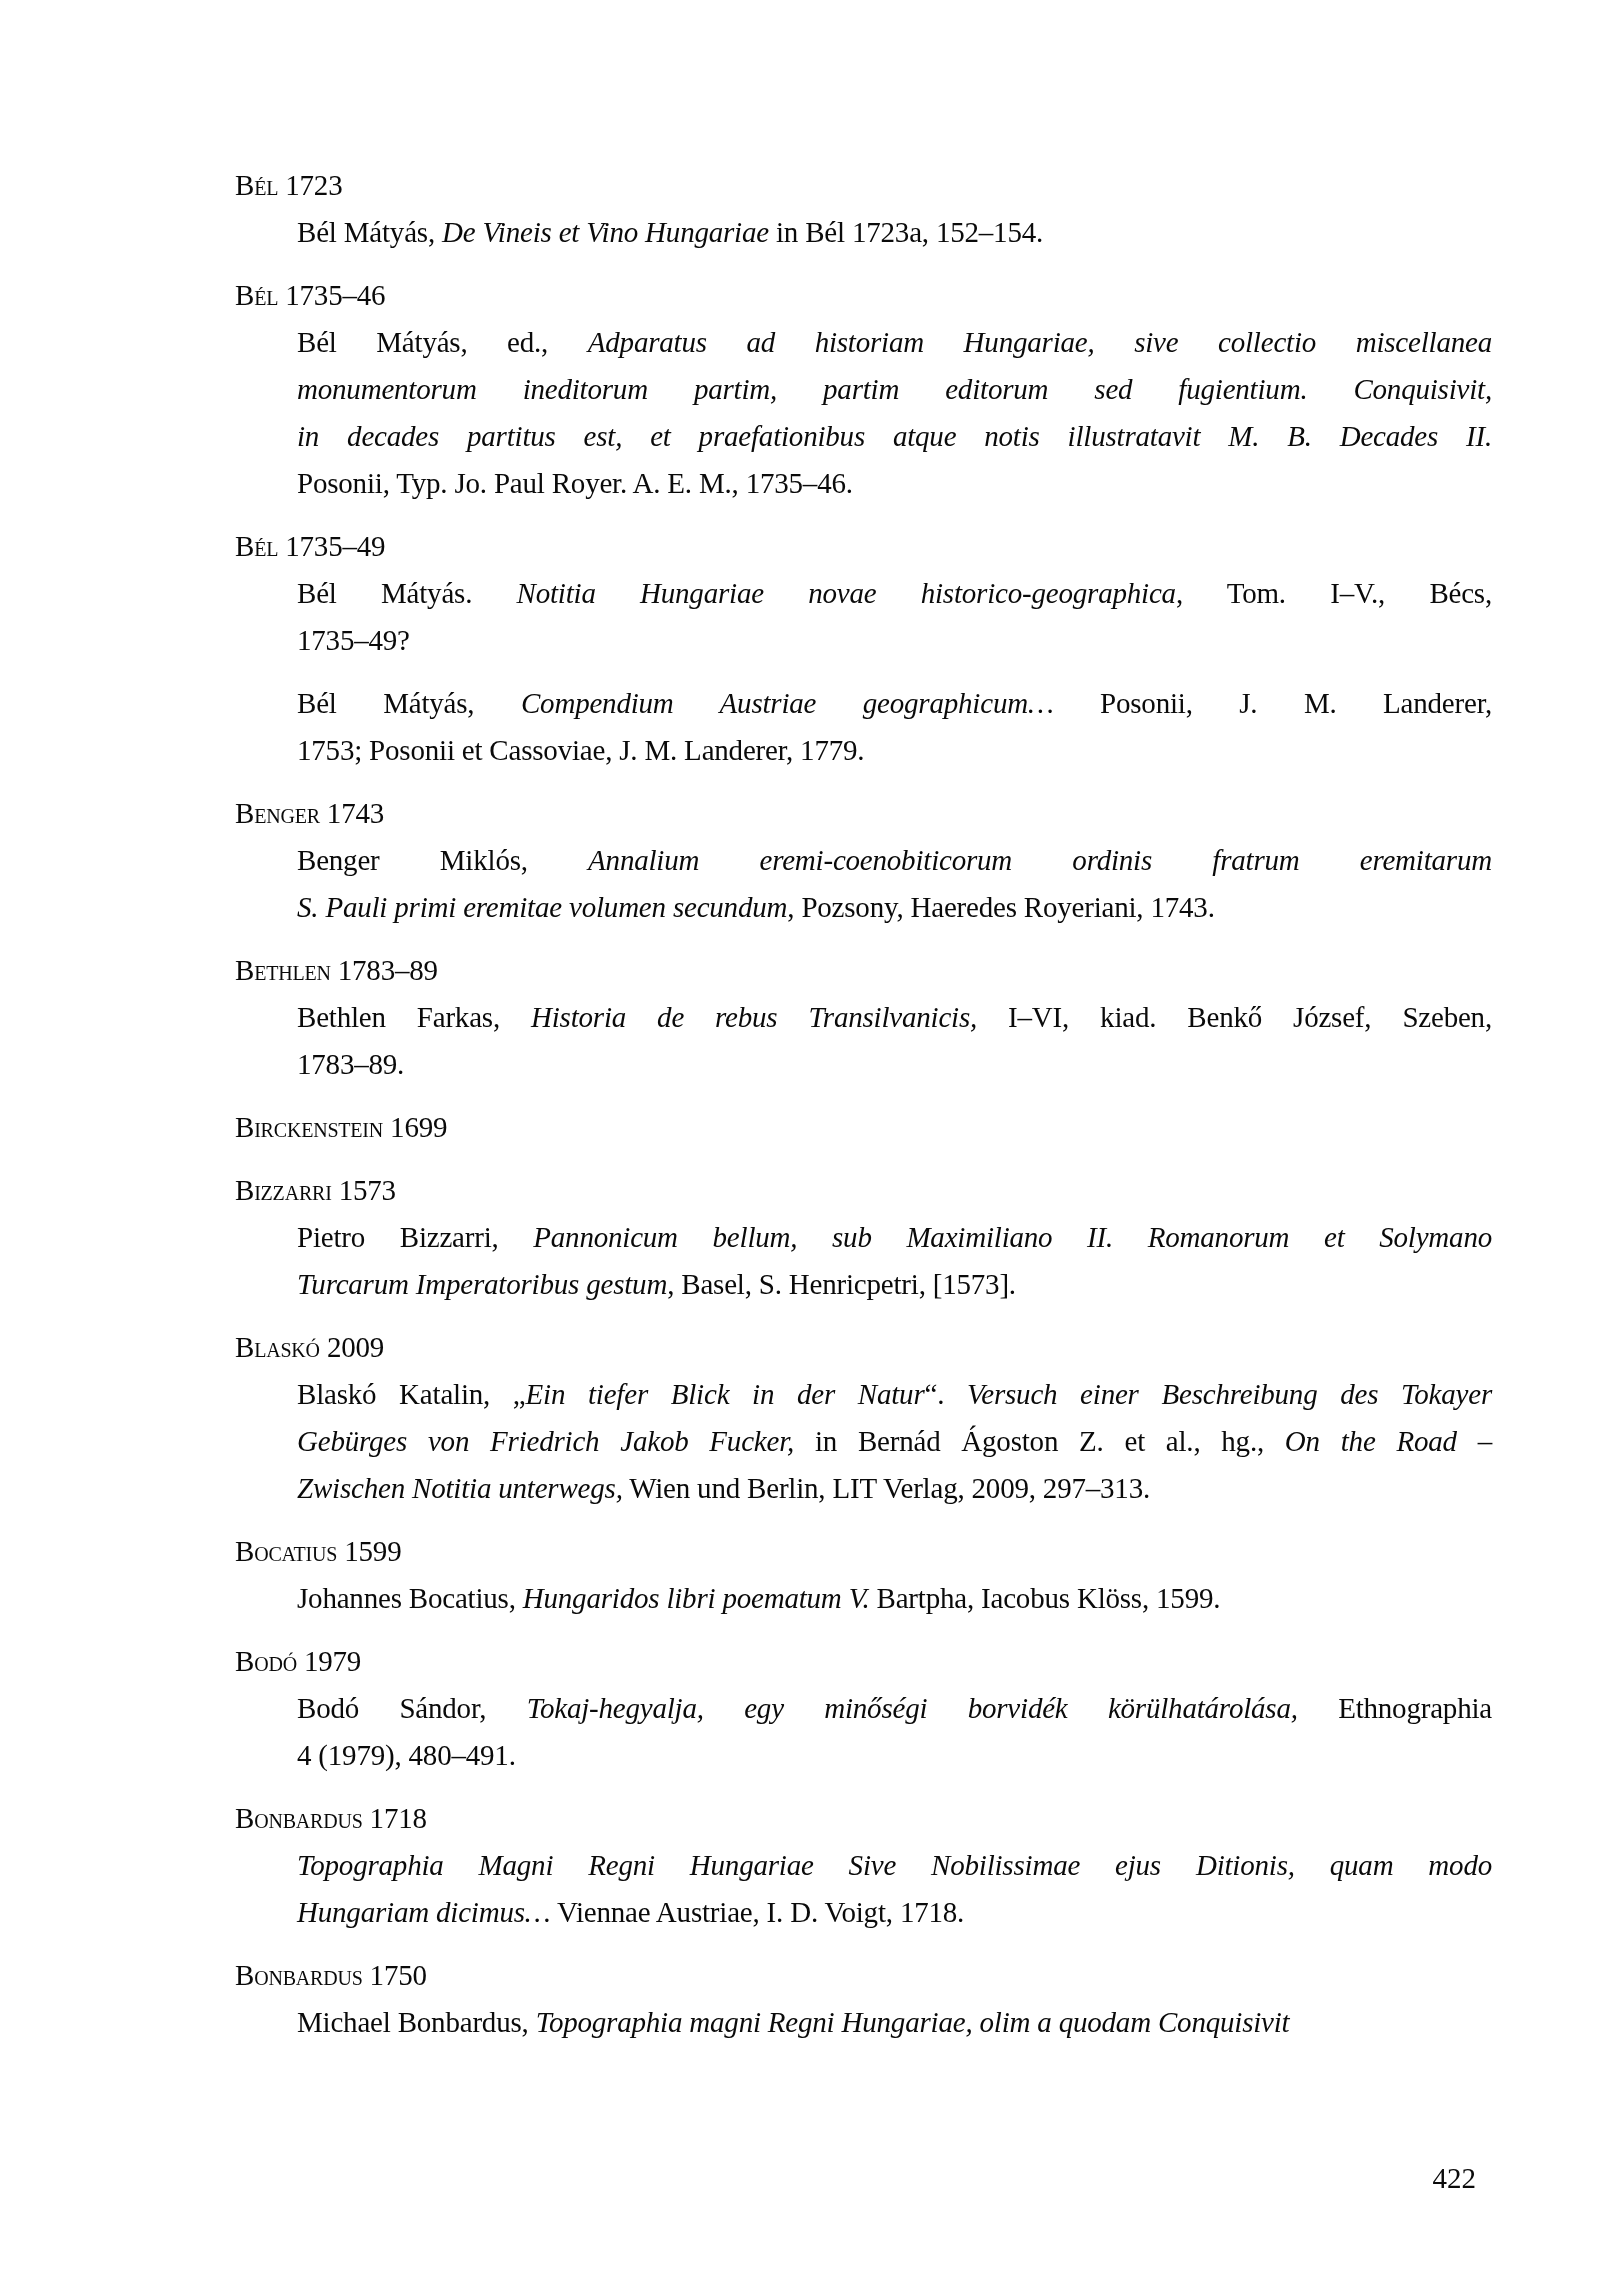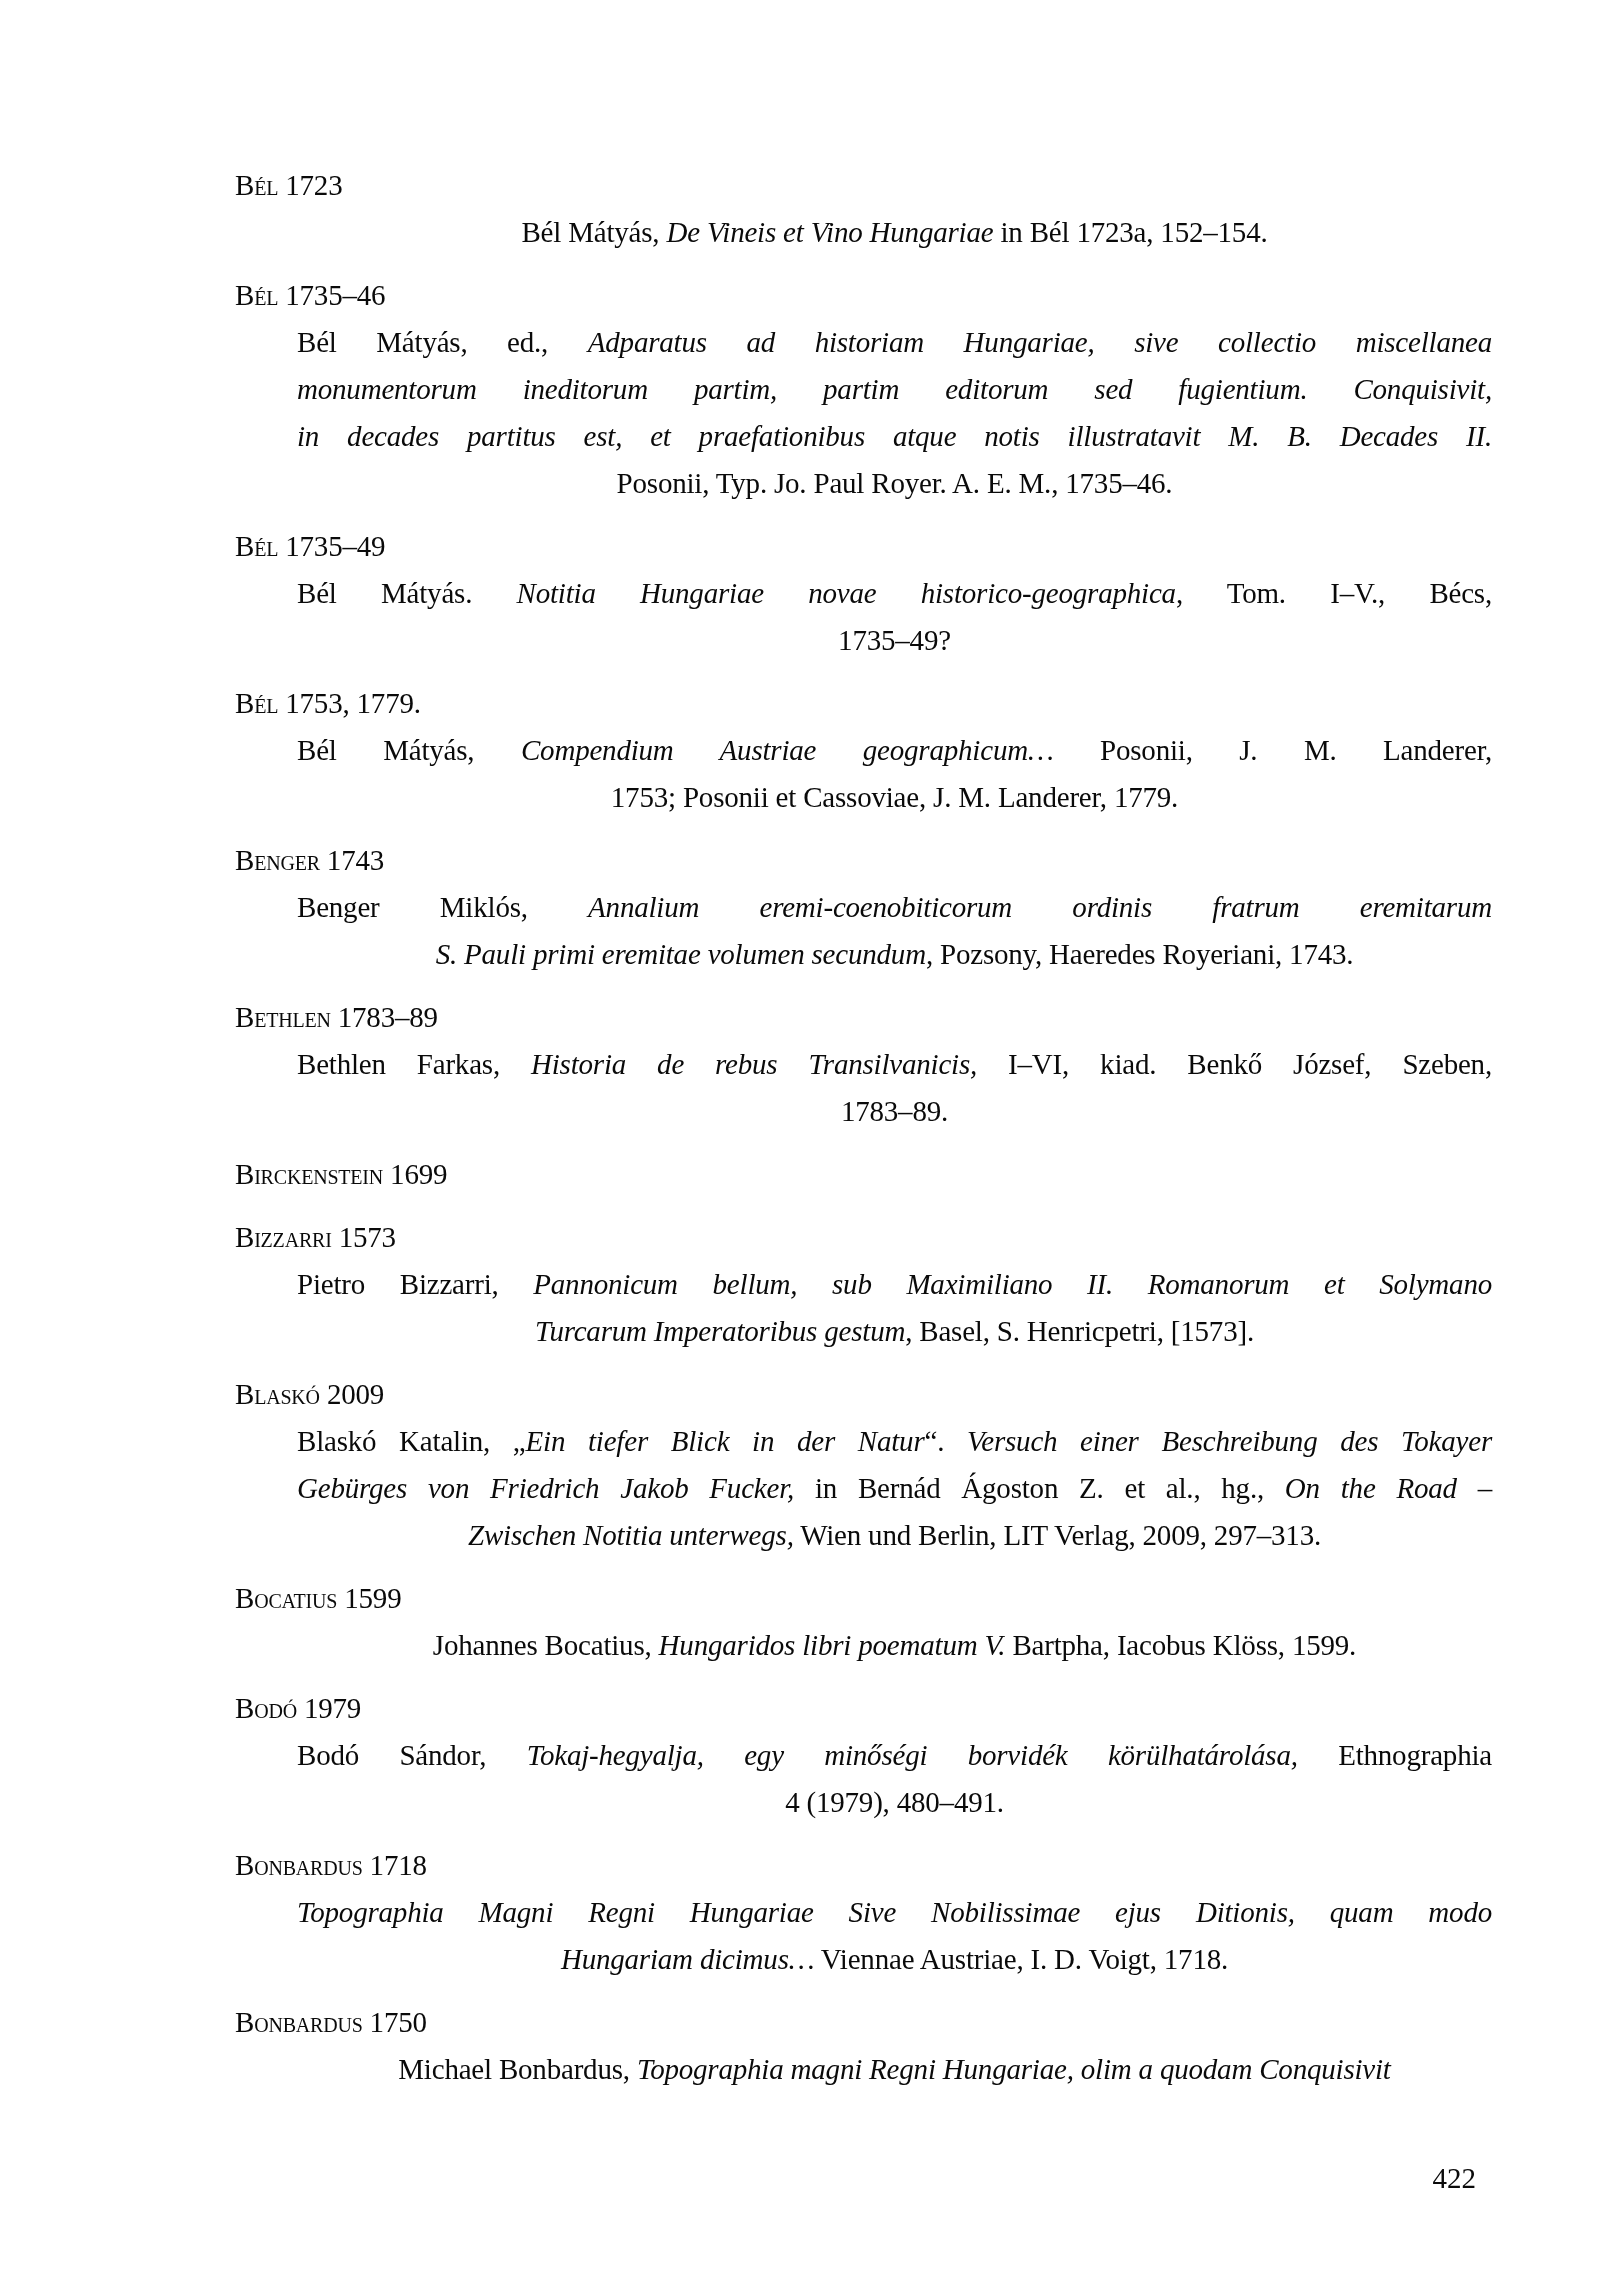--- a/index.html
+++ b/index.html
@@ -30,21 +30,21 @@
   }
   .sc { font-variant: small-caps; }
   .entry-body {
     margin-left: 62px;
     width: 1195px;
   }
   .line {
     font-size: 29px;
     line-height: 47px;
     letter-spacing: -0.2px;
-    text-align: center;
+    text-align: left;
   }
   .jl {
     text-align: justify;
     text-align-last: justify;
   }
   .line i { font-style: italic; }
   .page-number {
     position: absolute;
     left: 219px;
     top: 2155px;
@@ -75,21 +75,20 @@
         </div>
       </article>
       <article class="entry">
         <div class="heading"><span class="sc">Bél</span><span> 1735–49</span></div>
         <div class="entry-body">
           <div class="line jl"><span>Bél Mátyás. </span><i>Notitia Hungariae novae historico-geographica</i><span>, Tom. I–V., Bécs,</span></div>
           <div class="line"><span>1735–49?</span></div>
         </div>
       </article>
       <article class="entry">
-        <div class="heading"><span class="sc">Bél</span><span> 1753, 1779.</span></div>
         <div class="entry-body">
           <div class="line jl"><span>Bél Mátyás, </span><i>Compendium Austriae geographicum…</i><span> Posonii, J. M. Landerer,</span></div>
           <div class="line"><span>1753; Posonii et Cassoviae, J. M. Landerer, 1779.</span></div>
         </div>
       </article>
       <article class="entry">
         <div class="heading"><span class="sc">Benger</span><span> 1743</span></div>
         <div class="entry-body">
           <div class="line jl"><span>Benger Miklós, </span><i>Annalium eremi-coenobiticorum ordinis fratrum eremitarum</i></div>
           <div class="line"><i>S. Pauli primi eremitae volumen secundum</i><span>, Pozsony, Haeredes Royeriani, 1743.</span></div>

